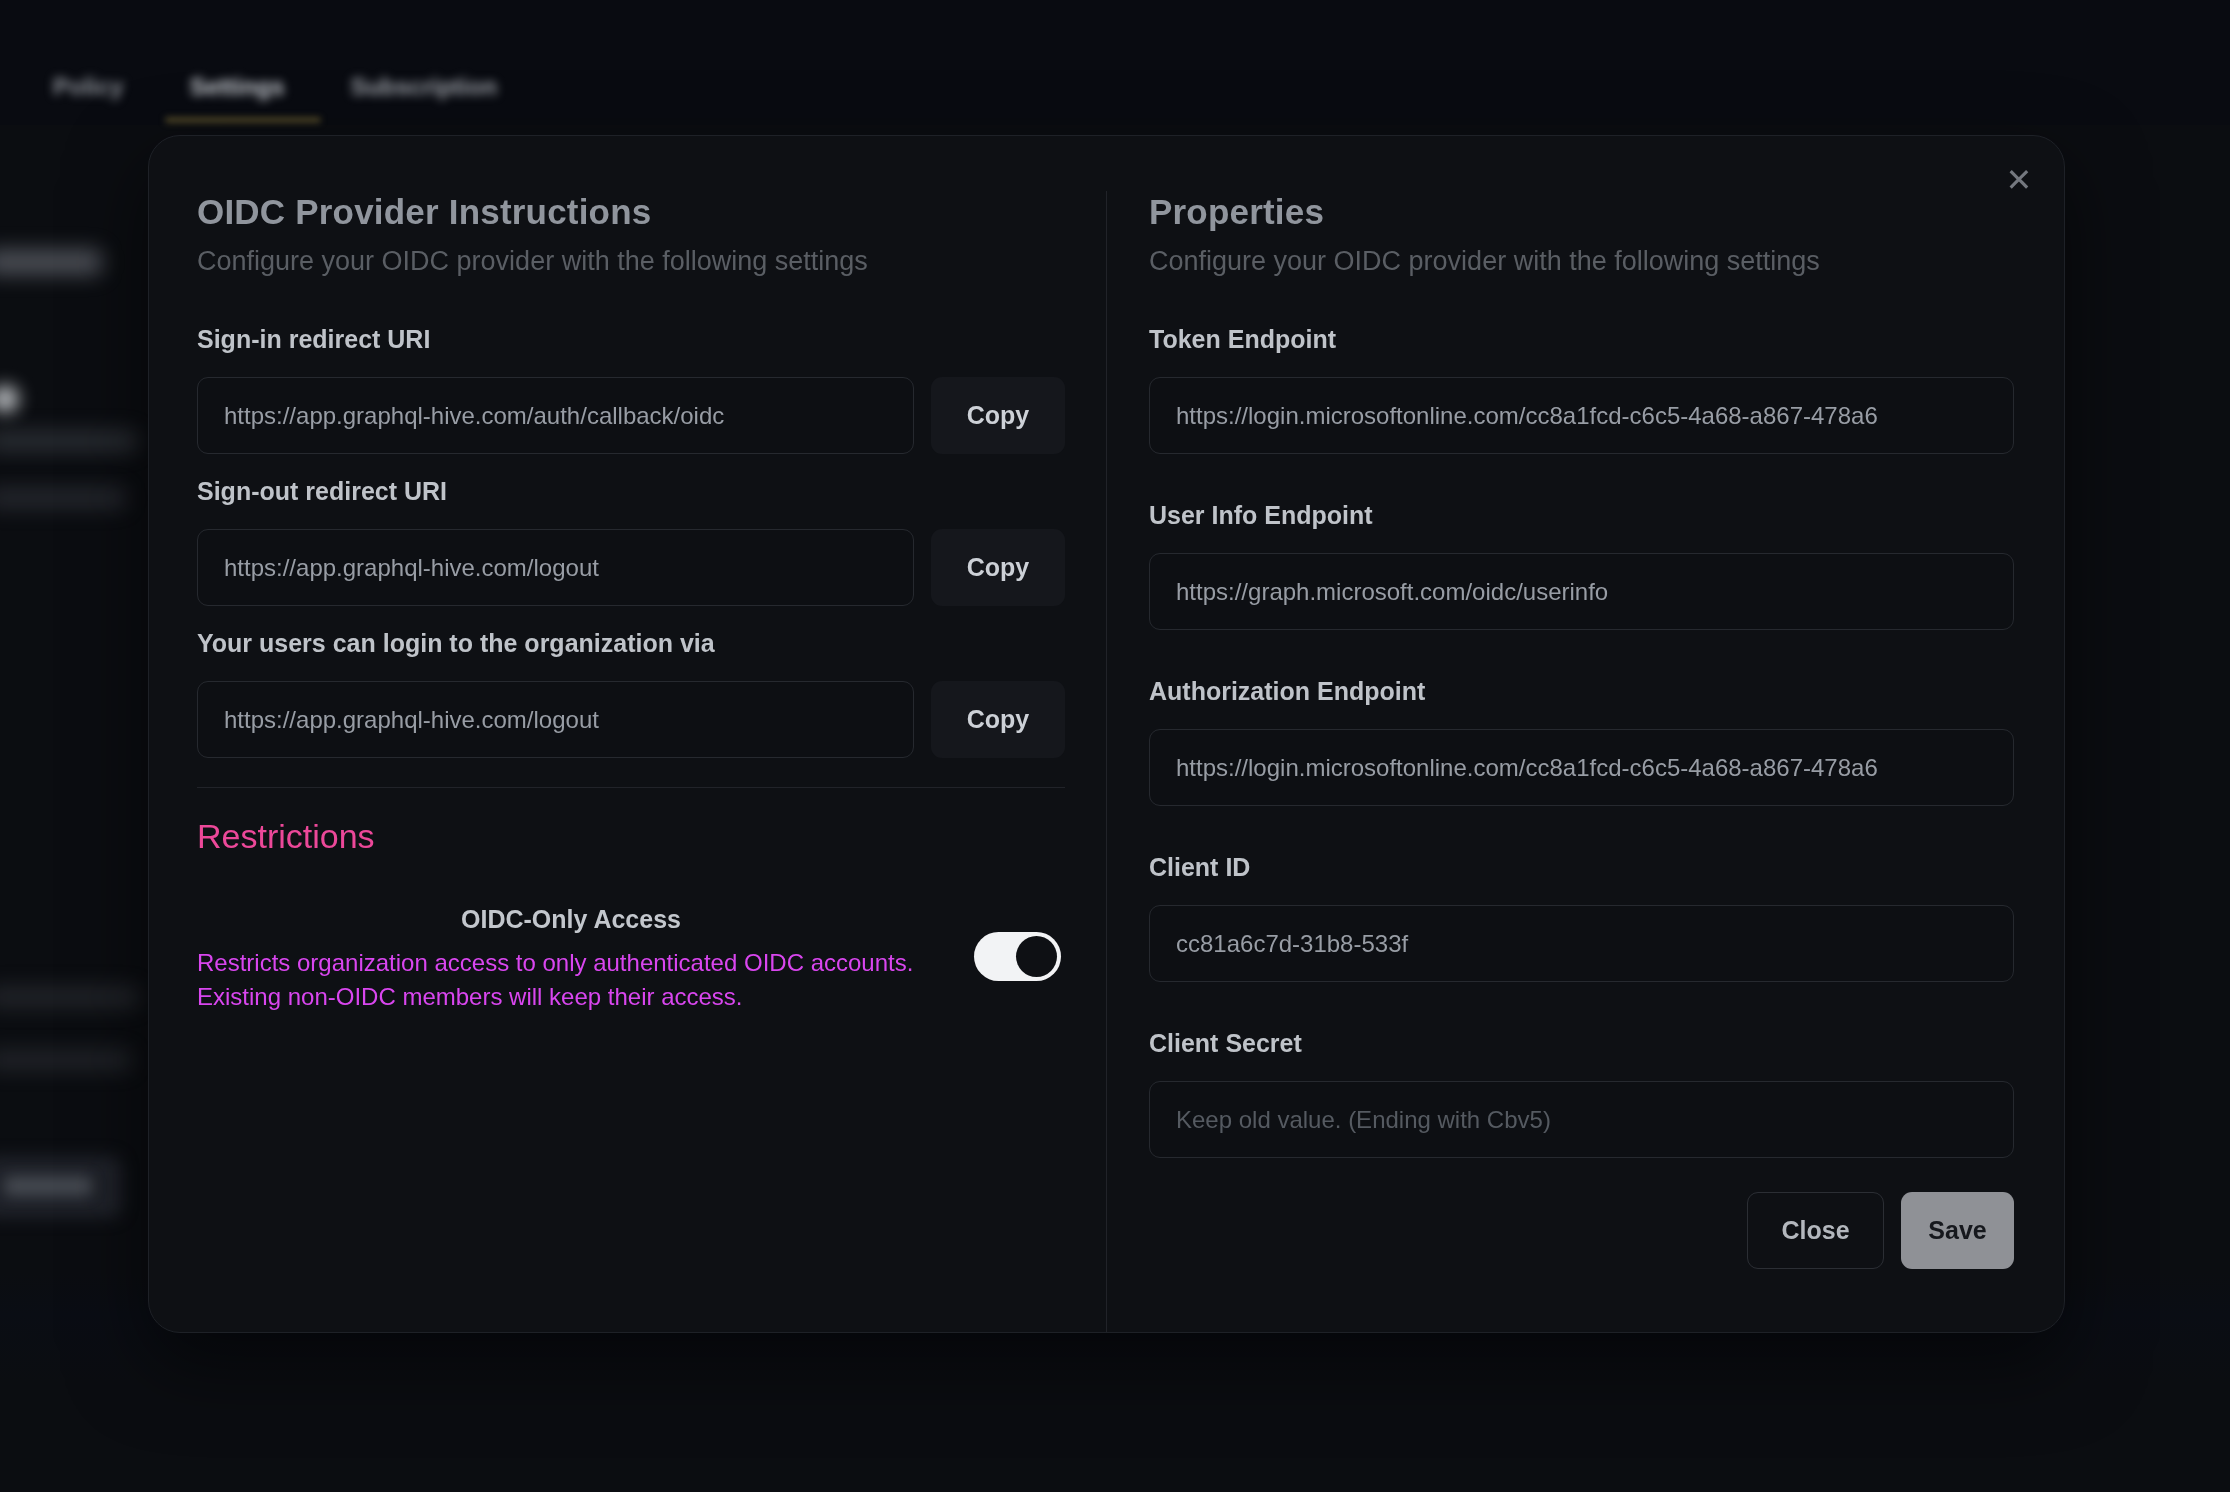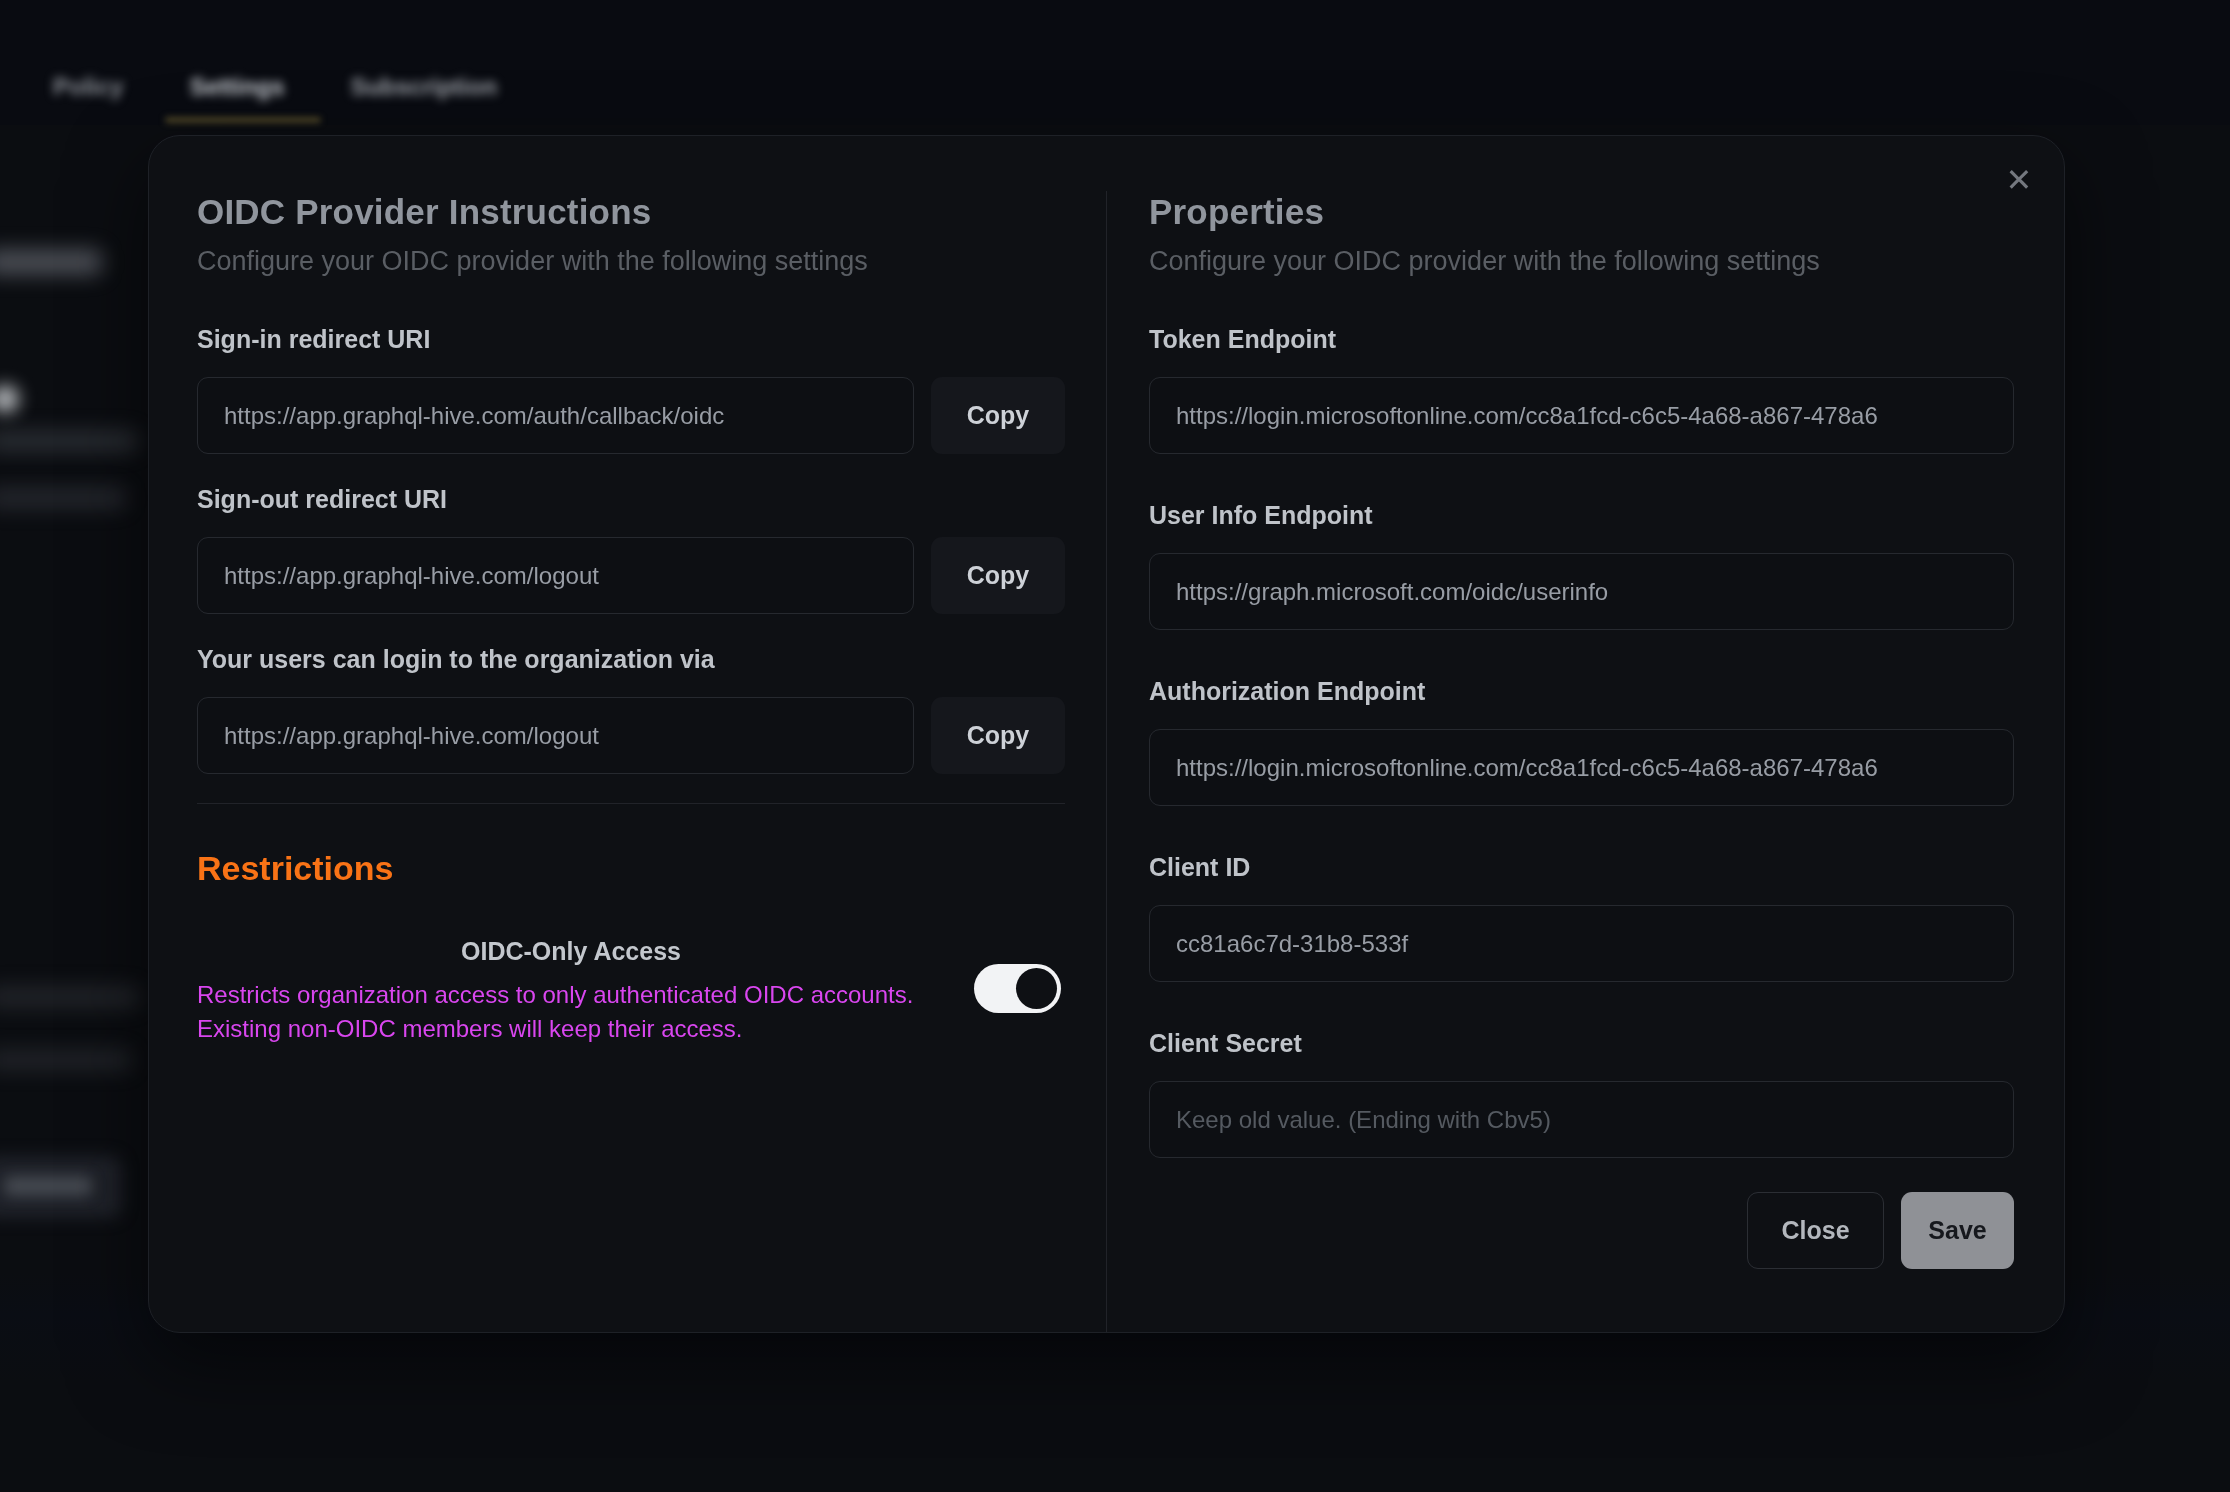--- a/index.html
+++ b/index.html
@@ -30,31 +30,31 @@
   
   .modal{position:absolute;left:148px;top:135px;width:1917px;height:1198px;
     background:#0e1014;border:1px solid #1e2127;border-radius:32px;
     box-shadow:0 30px 80px rgba(0,0,0,.55);display:flex;padding:55px 0 0 48px;}
   .col-left{width:910px;flex:0 0 910px;padding-right:41px;border-right:1px solid #212329;}
   .col-right{flex:1;padding-left:42px;padding-right:50px;}
 
   .h1{font-size:35px;line-height:42px;font-weight:600;color:#90959d;letter-spacing:.2px;}
   .sub{margin-top:12px;font-size:27px;line-height:32px;font-weight:400;color:#5a5e64;}
   .field-label{font-size:25px;line-height:30px;font-weight:600;color:#bfc3c9;}
-  .lbl-mt-l{margin-top:30px;}
+  .lbl-mt-l{margin-top:22px;}
   .lbl-mt-r{margin-top:46px;}
   .lbl-first{margin-top:47px;}
   .input-row{display:flex;margin-top:23px;gap:17px;}
   .text-input{height:77px;background:#0d0f13;border:1px solid #26292f;border-radius:11px;
     color:#989da5;font-size:24px;padding:0 26px;outline:none;width:100%;min-width:0;}
   .text-input::placeholder{color:#555a61;}
   .copy-btn{flex:0 0 134px;height:77px;border:none;border-radius:11px;background:#15171c;
     color:#cdd1d7;font-size:25px;font-weight:600;cursor:pointer;}
   .hr{margin-top:29px;border:none;border-top:1px solid #212329;width:100%;}
-  .restrict-title{margin-top:44px;font-size:34px;line-height:40px;font-weight:700;color:#f97316;}
+  .restrict-title{margin-top:28px;font-size:34px;line-height:40px;font-weight:400;color:#ec4899;}
   .restrict-row{position:relative;margin-top:48px;padding-right:120px;}
   .toggle-label{font-size:25px;line-height:30px;font-weight:700;color:#c3c7cd;text-align:center;}
   .toggle-desc{margin-top:12px;font-size:24px;line-height:34px;color:#d946ef;}
   .toggle{position:absolute;right:4px;top:28px;width:87px;height:49px;border-radius:25px;
     background:#f2f3f5;cursor:pointer;}
   .toggle-knob{position:absolute;right:4px;top:4px;width:41px;height:41px;border-radius:50%;background:#0e1014;}
 
   .footer{display:flex;justify-content:flex-end;gap:17px;margin-top:34px;}
   .btn-close{width:137px;height:77px;border-radius:11px;background:transparent;
     border:1px solid #2b2e34;color:#b3b7bd;font-size:25px;font-weight:600;cursor:pointer;}

